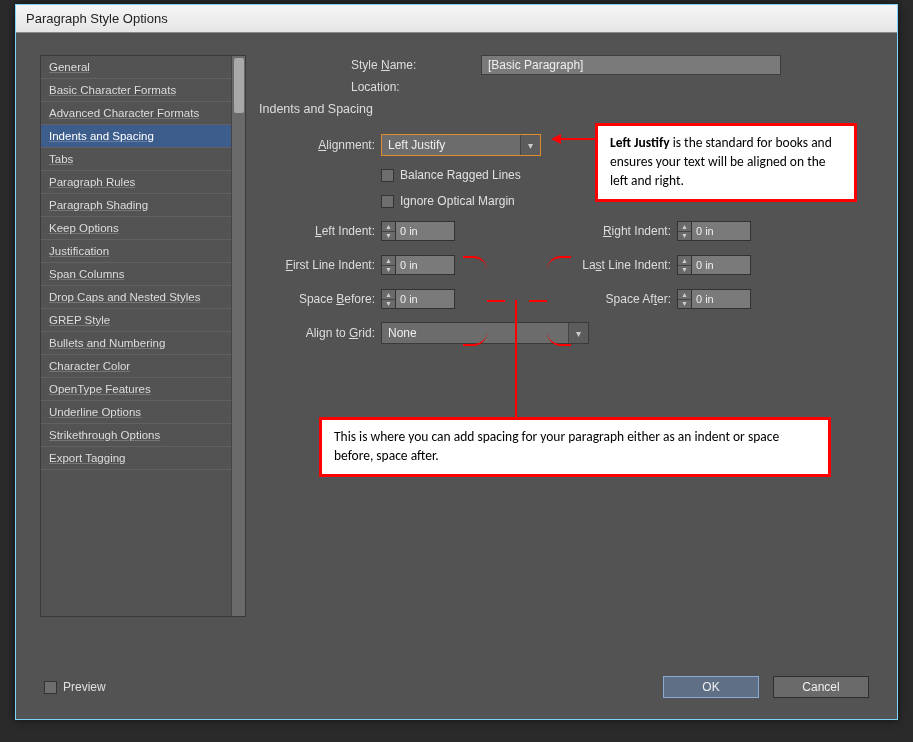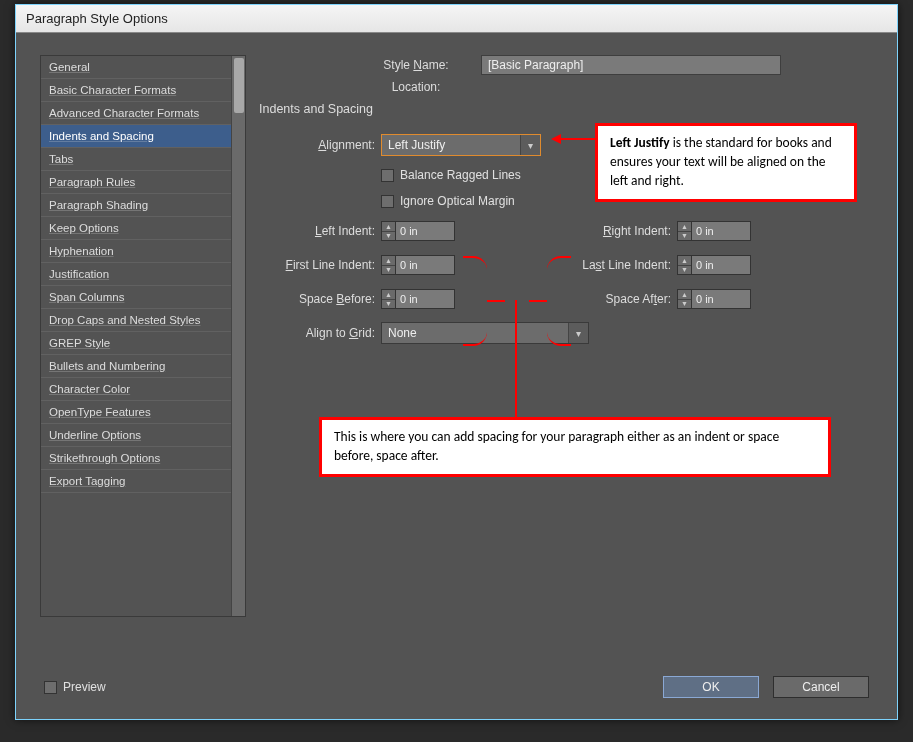--- a/index.html
+++ b/index.html
@@ -76,21 +76,21 @@
   }
   .sidebar-item.sel {
     background: #3d5e8c;
     color: #fff;
   }
   .main {
     flex: 1;
     position: relative;
   }
   .row { display: flex; align-items: center; margin-bottom: 5px; }
-  .lbl { text-align: center; width: 130px; color: #ddd; font-size: 12px; }
+  .lbl { text-align: left; width: 130px; color: #ddd; font-size: 12px; }
   .lbl .ul { text-decoration: underline; }
   .tf {
     width: 300px; height: 20px;
     background: #7a7a7a;
     border: 1px solid #3e3e3e;
     color: #eee;
     padding: 0 6px;
     font-size: 12px;
   }
   .section-title {
@@ -214,21 +214,20 @@
     <div class="sidebar">
       <div class="sidebar-list">
         <div class="sidebar-item"><span>General</span></div>
         <div class="sidebar-item"><span>Basic Character Formats</span></div>
         <div class="sidebar-item"><span>Advanced Character Formats</span></div>
         <div class="sidebar-item sel"><span>Indents and Spacing</span></div>
         <div class="sidebar-item"><span>Tabs</span></div>
         <div class="sidebar-item"><span>Paragraph Rules</span></div>
         <div class="sidebar-item"><span>Paragraph Shading</span></div>
         <div class="sidebar-item"><span>Keep Options</span></div>
-        <div class="sidebar-item"><span>Hyphenation</span></div>
         <div class="sidebar-item"><span>Justification</span></div>
         <div class="sidebar-item"><span>Span Columns</span></div>
         <div class="sidebar-item"><span>Drop Caps and Nested Styles</span></div>
         <div class="sidebar-item"><span>GREP Style</span></div>
         <div class="sidebar-item"><span>Bullets and Numbering</span></div>
         <div class="sidebar-item"><span>Character Color</span></div>
         <div class="sidebar-item"><span>OpenType Features</span></div>
         <div class="sidebar-item"><span>Underline Options</span></div>
         <div class="sidebar-item"><span>Strikethrough Options</span></div>
         <div class="sidebar-item"><span>Export Tagging</span></div>

